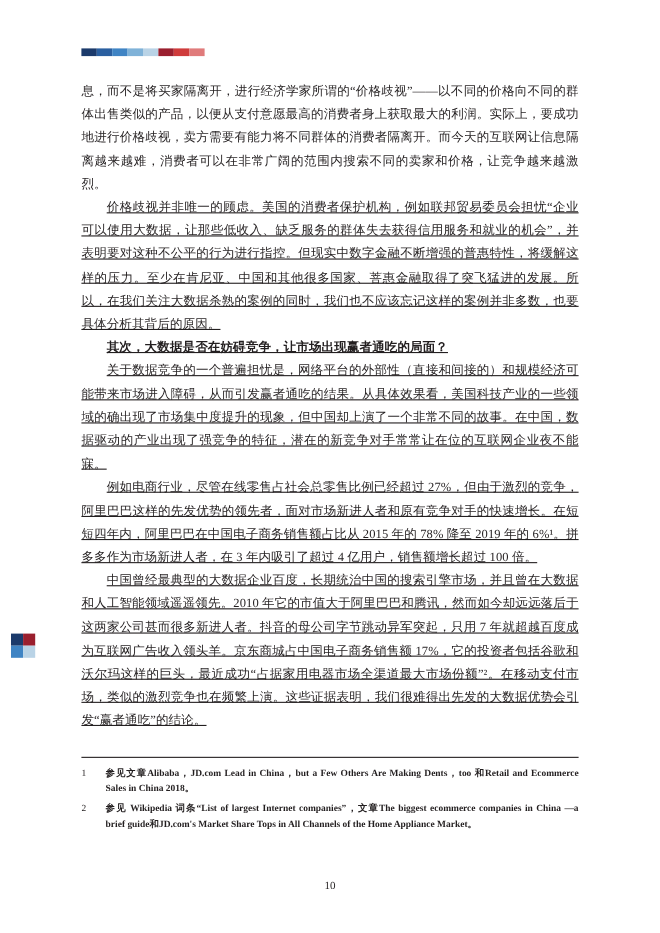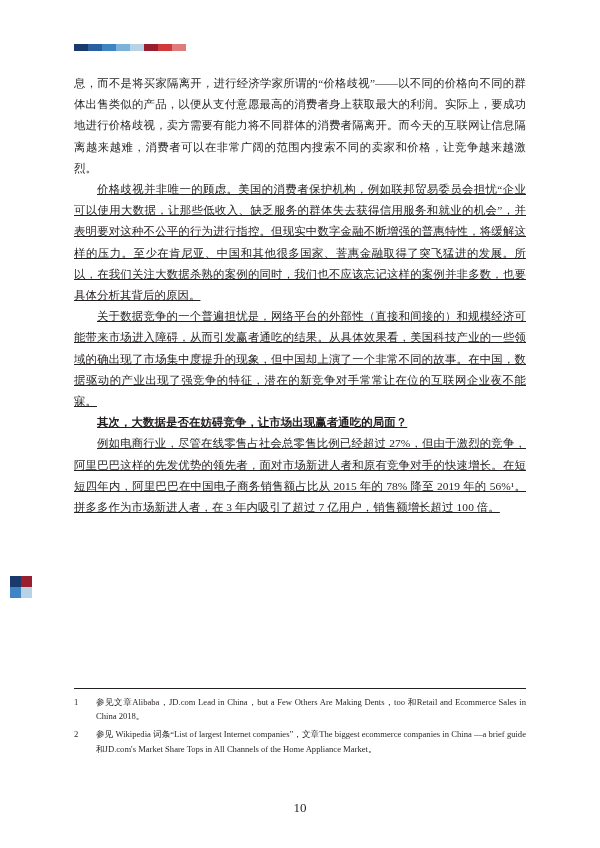--- a/index.html
+++ b/index.html
@@ -87,28 +87,29 @@
     text-align: justify;
   }
   .fn-num {
     width: 22px;
     flex: 0 0 22px;
   }
   .fn-text {
     flex: 1 1 auto;
     text-align: justify;
     text-justify: inter-ideograph;
+    font-weight: bold;
   }
   .page-number {
     position: absolute;
     left: 0;
     top: 800px;
     width: 600px;
     text-align: center;
-    font-size: 13px;
+    font-size: 10px;
     color: #231f20;
   }
 </style>
 </head>
 <body>
 
 <div class="page">
 
   <div class="header-deco">
     <div class="sq" style="background: rgb(27, 58, 107);"></div>
@@ -124,23 +125,24 @@
   <div class="side-deco">
     <div class="sq" style="left: 0px; top: 0px; background: rgb(27, 58, 107);"></div>
     <div class="sq" style="left: 11px; top: 0px; background: rgb(154, 31, 46);"></div>
     <div class="sq" style="left: 0px; top: 11px; background: rgb(63, 132, 196);"></div>
     <div class="sq" style="left: 11px; top: 11px; background: rgb(185, 211, 230);"></div>
   </div>
 
   <div class="content">
     <p class="body-par">息，而不是将买家隔离开，进行经济学家所谓的“价格歧视”——以不同的价格向不同的群体出售类似的产品，以便从支付意愿最高的消费者身上获取最大的利润。实际上，要成功地进行价格歧视，卖方需要有能力将不同群体的消费者隔离开。而今天的互联网让信息隔离越来越难，消费者可以在非常广阔的范围内搜索不同的卖家和价格，让竞争越来越激烈。</p>
     <p class="body-par indent">价格歧视并非唯一的顾虑。美国的消费者保护机构，例如联邦贸易委员会担忧“企业可以使用大数据，让那些低收入、缺乏服务的群体失去获得信用服务和就业的机会”，并表明要对这种不公平的行为进行指控。但现实中数字金融不断增强的普惠特性，将缓解这样的压力。至少在肯尼亚、中国和其他很多国家、菩惠金融取得了突飞猛进的发展。所以，在我们关注大数据杀熟的案例的同时，我们也不应该忘记这样的案例并非多数，也要具体分析其背后的原因。</p>
+    <p class="body-par indent" style="font-weight:bold;">其次，大数据是否在妨碍竞争，让市场出现赢者通吃的局面？</p>
     <p class="body-par indent">关于数据竞争的一个普遍担忧是，网络平台的外部性（直接和间接的）和规模经济可能带来市场进入障碍，从而引发赢者通吃的结果。从具体效果看，美国科技产业的一些领域的确出现了市场集中度提升的现象，但中国却上演了一个非常不同的故事。在中国，数据驱动的产业出现了强竞争的特征，潜在的新竞争对手常常让在位的互联网企业夜不能寐。</p>
-    <p class="body-par indent" style="font-weight:bold;">其次，大数据是否在妨碍竞争，让市场出现赢者通吃的局面？</p>
-    <p class="body-par indent">例如电商行业，尽管在线零售占社会总零售比例已经超过 27%，但由于激烈的竞争，阿里巴巴这样的先发优势的领先者，面对市场新进人者和原有竞争对手的快速增长。在短短四年内，阿里巴巴在中国电子商务销售额占比从 2015 年的 78% 降至 2019 年的 56%¹。拼多多作为市场新进人者，在 3 年内吸引了超过 7 亿用户，销售额增长超过 100 倍。</p>
+    <p class="body-par indent">例如电商行业，尽管在线零售占社会总零售比例已经超过 27%，但由于激烈的竞争，阿里巴巴这样的先发优势的领先者，面对市场新进人者和原有竞争对手的快速增长。在短短四年内，阿里巴巴在中国电子商务销售额占比从 2015 年的 78% 降至 2019 年的 6%¹。拼多多作为市场新进人者，在 3 年内吸引了超过 4 亿用户，销售额增长超过 100 倍。</p>
+    <p class="body-par indent">中国曾经最典型的大数据企业百度，长期统治中国的搜索引擎市场，并且曾在大数据和人工智能领域遥遥领先。2010 年它的市值大于阿里巴巴和腾讯，然而如今却远远落后于这两家公司甚而很多新进人者。抖音的母公司字节跳动异军突起，只用 7 年就超越百度成为互联网广告收入领头羊。京东商城占中国电子商务销售额 17%，它的投资者包括谷歌和沃尔玛这样的巨头，最近成功“占据家用电器市场全渠道最大市场份额”²。在移动支付市场，类似的激烈竞争也在频繁上演。这些证据表明，我们很难得出先发的大数据优势会引发“赢者通吃”的结论。</p>
   </div>
 
   <div class="footnotes">
     <div class="fn-rule"></div>
     <div class="fn-row">
       <div class="fn-num">1</div>
       <div class="fn-text">参见文章Alibaba，JD.com Lead in China，but a Few Others Are Making Dents，too 和Retail and Ecommerce Sales in China 2018。</div>
     </div>
     <div class="fn-row">
       <div class="fn-num">2</div>

